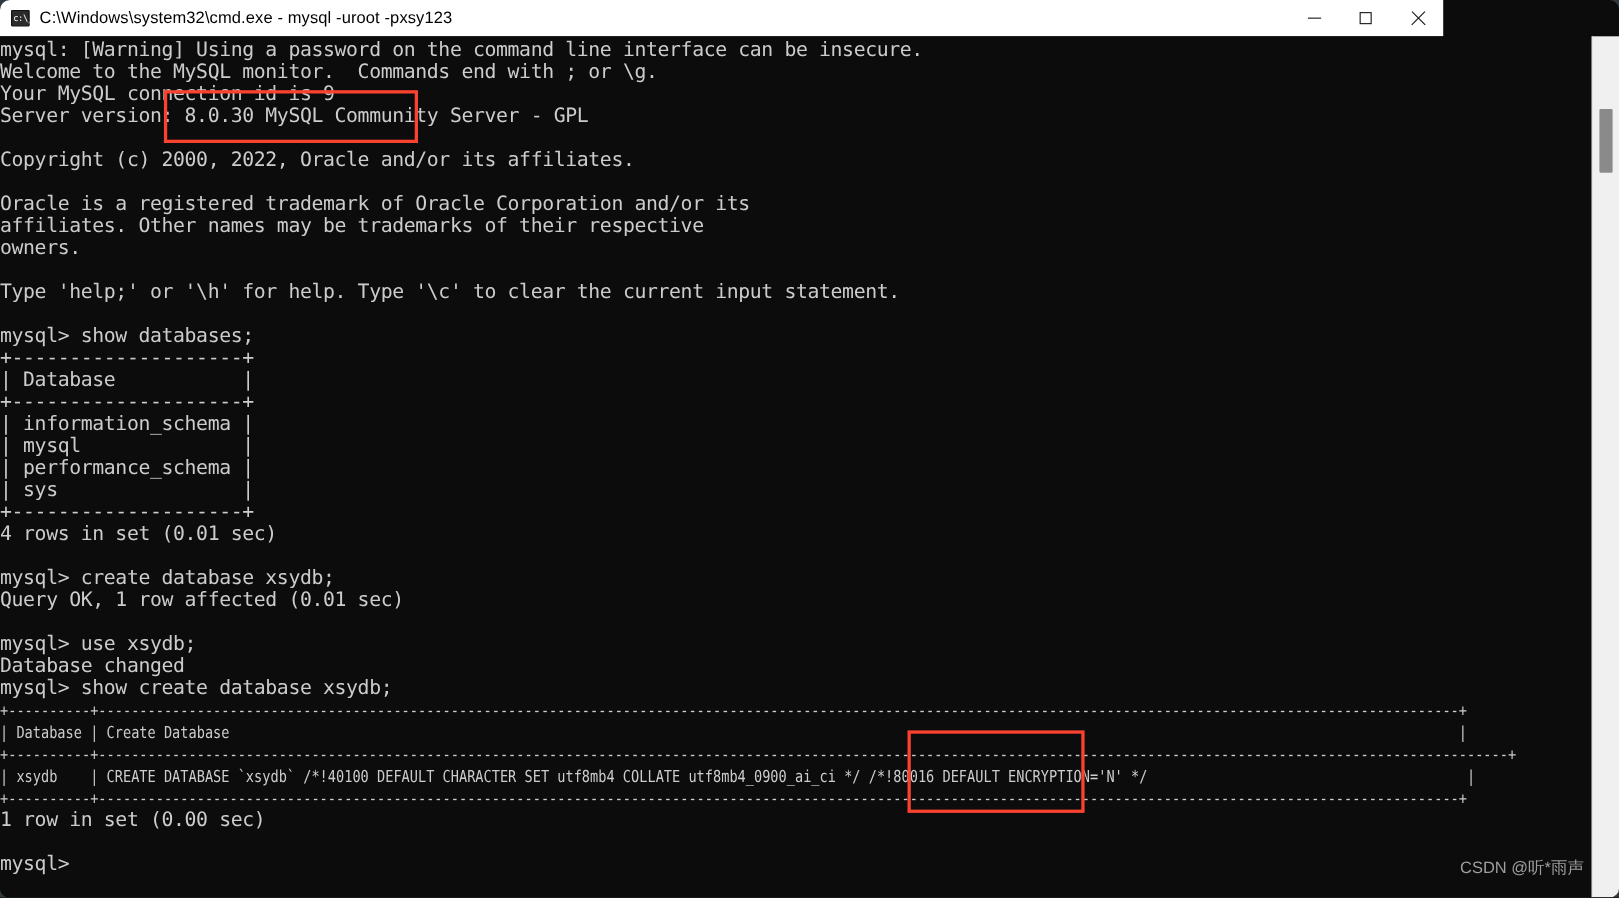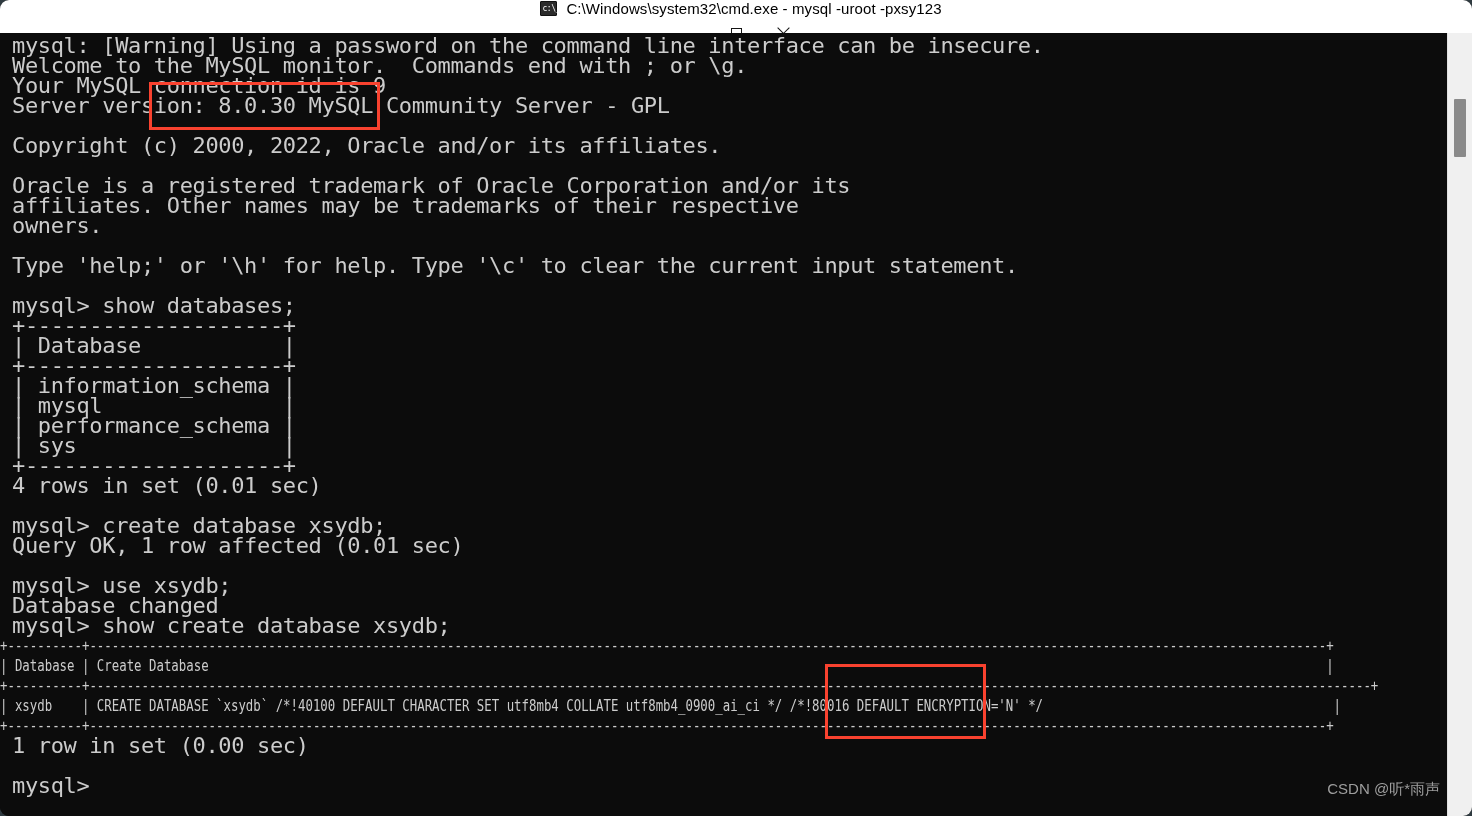--- a/index.html
+++ b/index.html
@@ -24,26 +24,25 @@
     height: 816px;
     background: #0c0c0c;
     border-radius: 9px 9px 9px 9px;
     overflow: hidden;
   }
 
   
   #titlebar {
     position: absolute;
     left: 0; top: 0;
-    width: 1472px;
+    width: 1312px;
     height: 33px;
     background: #ffffff;
     display: flex;
     align-items: center;
-    flex-direction: column;
   }
   #title-left {
     display: flex;
     align-items: center;
     padding-left: 10px;
     flex: 1 1 auto;
     min-width: 0;
   }
   .cmd-icon {
     width: 17px;
@@ -124,25 +123,25 @@
     position: absolute;
     left: 0;
     top: 33px;
     width: 1447px;
     height: 783px;
     background: #0c0c0c;
     overflow: hidden;
   }
   #console-text {
     position: absolute;
-    left: 12px;
+    left: 0px;
     top: 0px;
     width: 1460px;
     font-family: "DejaVu Sans Mono", "Liberation Mono", monospace;
-    font-size: 22px;
+    font-size: 18px;
     line-height: 20px;
     color: #cccccc;
     white-space: pre;
     letter-spacing: -0.35px;
   }
   #console-text .ln {
     display: block;
     height: 20px;
   }
   

